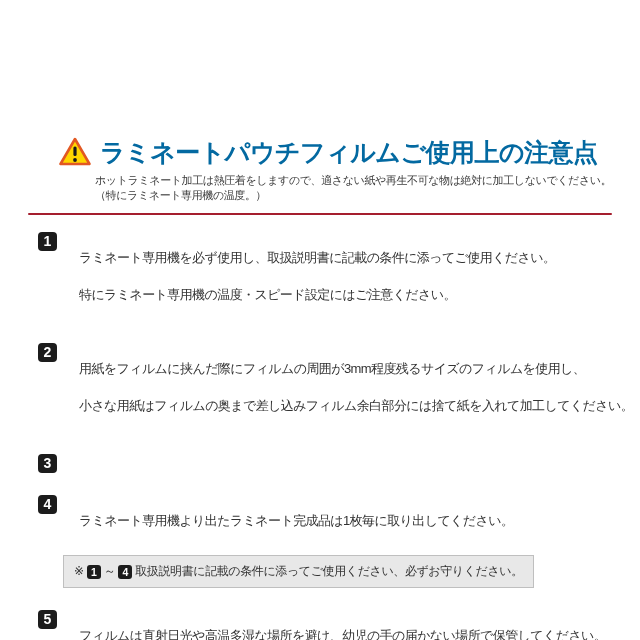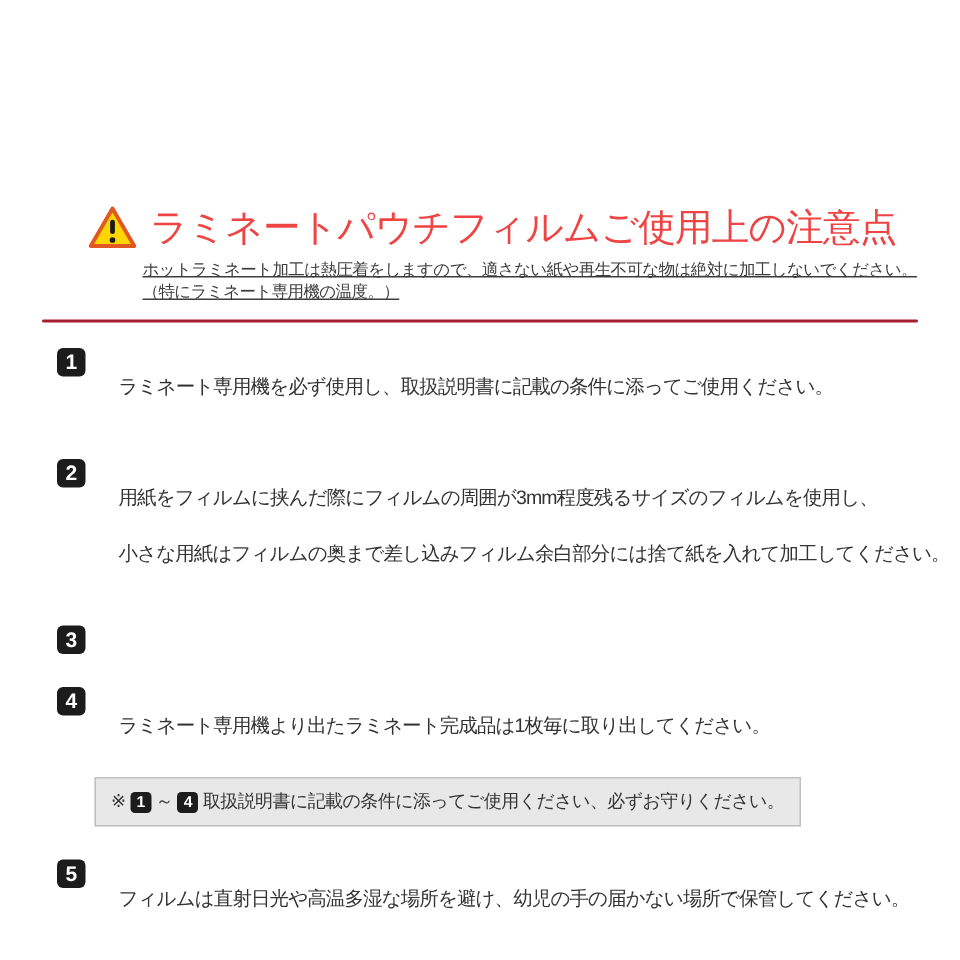--- a/index.html
+++ b/index.html
@@ -13,27 +13,27 @@
   .page{position:relative;width:640px;height:640px;}
 
   
   .header{padding-top:136px;}
   .title-row{
     display:flex;align-items:center;gap:8px;
     margin-left:58px;margin-right:20px;
   }
   .warn-icon{width:34px;height:31px;flex:0 0 auto;}
   h1.title{
-    margin:0;font-size:25px;font-weight:400;color:#ef4444;
+    margin:0;font-size:25px;font-weight:700;color:#0369a1;
     letter-spacing:-0.5px;white-space:nowrap;line-height:1.2;text-align:right;
   }
   .subtitle{
     margin:6px 0 0 95px;
     font-size:11px;line-height:15px;color:#3c3c3c;
-    letter-spacing:-0.4px;white-space:nowrap;text-decoration:underline;
+    letter-spacing:-0.4px;white-space:nowrap;
   }
 
   
   .red-rule{
     height:2px;width:584px;margin:10px 0 0 28px;
     background:#a51e2e;border-radius:1px;
   }
 
   
   .items{margin:16px 0 0 38px;}
@@ -85,20 +85,21 @@
   </div>
 
   <div class="red-rule"></div>
 
   <div class="items">
 
     <section class="item">
       <span class="badge">1</span>
       <div class="item-text">
         <p>ラミネート専用機を必ず使用し、取扱説明書に記載の条件に添ってご使用ください。</p>
+        <p>特にラミネート専用機の温度・スピード設定にはご注意ください。</p>
       </div>
     </section>
 
     <section class="item">
       <span class="badge">2</span>
       <div class="item-text">
         <p>用紙をフィルムに挟んだ際にフィルムの周囲が3mm程度残るサイズのフィルムを使用し、</p>
         <p>小さな用紙はフィルムの奥まで差し込みフィルム余白部分には捨て紙を入れて加工してください。</p>
       </div>
     </section>

